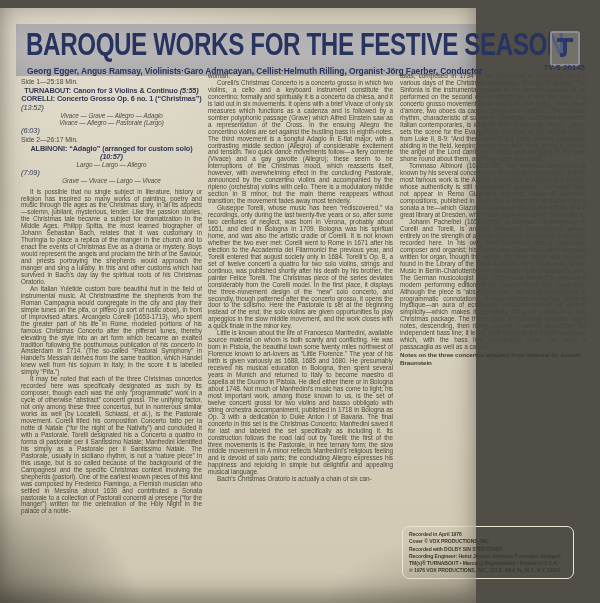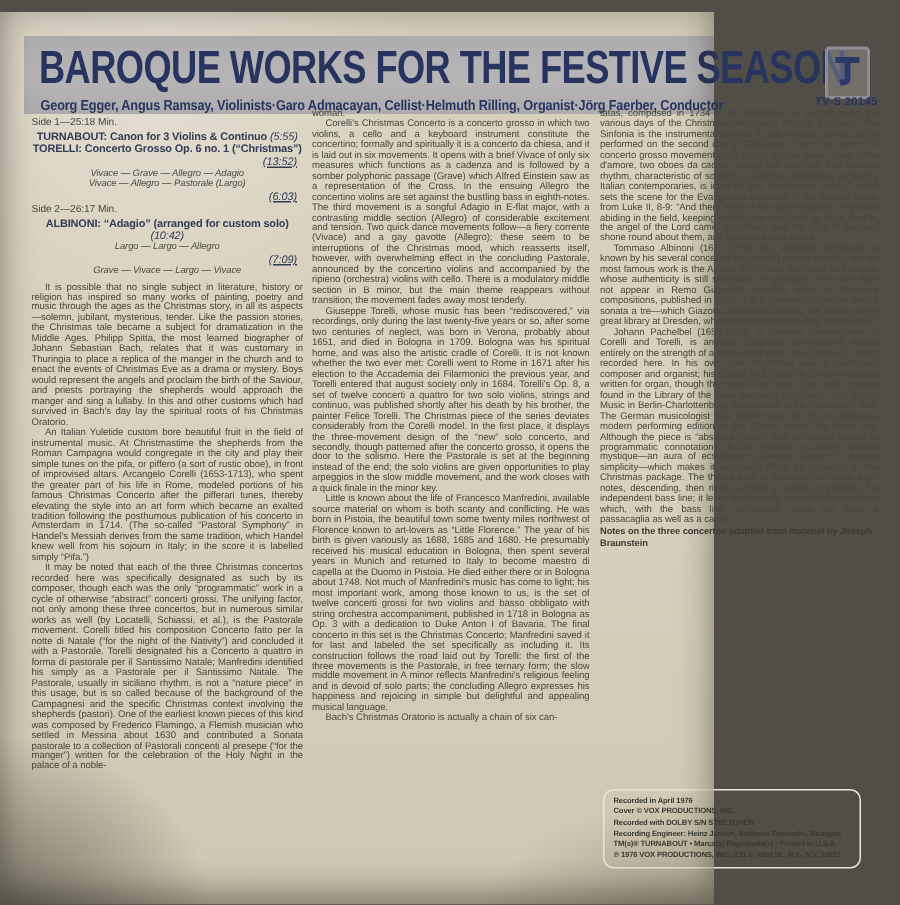--- a/index.html
+++ b/index.html
@@ -48,22 +48,22 @@
     text-align:justify;letter-spacing:-.05px;overflow:hidden;hyphens:auto;
   }
   .col p{margin:0;text-indent:9px;}
   .col p.noindent{text-indent:0;}
   #col-left{left:21px;top:69px;width:181px;height:503px;}
   #col-mid{left:208px;top:65px;width:185px;height:508px;}
   #col-right{left:400px;top:65px;width:186px;height:508px;}
   .tracklist{margin-bottom:4px;color:#333a55;}
   .side-label{font-size:6.8px;color:#4a493e;margin:1px 0 1px;text-align:left;line-height:8px;}
   .t-line{text-align:center;font-weight:bold;font-size:7.3px;line-height:8.3px;letter-spacing:-.1px;}
-  .t-time{font-weight:normal;font-style:italic;}
-  .t-time-line{text-align:right;padding-right:4px;font-style:italic;font-size:7.3px;line-height:8px;text-decoration:underline;}
+  .t-time{font-weight:bold;font-style:italic;}
+  .t-time-line{text-align:left;padding-right:4px;font-style:italic;font-size:7.3px;line-height:8px;}
   .movement{text-align:center;font-style:italic;font-size:6.3px;line-height:7.6px;color:#4c4b40;}
   .credit{margin-top:8px;font-weight:bold;font-size:6.2px;line-height:7.4px;color:#3c3b32;text-indent:0;text-align:left;}
   .fineprint{
     position:absolute;left:402px;top:518px;width:172px;height:53px;box-sizing:border-box;
     border:1px solid #ece5d1;border-radius:7px;padding:4px 4px 3px 6px;
   }
   .fineprint div{
     font-weight:bold;font-size:5.1px;line-height:7.3px;color:#3a3a32;
     white-space:nowrap;letter-spacing:-.1px;overflow:hidden;
   }
@@ -92,35 +92,35 @@
     <div class="tracklist">
       <div class="side-label">Side 1—25:18 Min.</div>
 
       <div class="t-line">
         <span>TURNABOUT:</span>
         <span>Canon for 3 Violins &amp; Continuo</span>
         <span class="t-time">(5:55)</span>
       </div>
 
       <div class="t-line">
-        <span>TORELLI:</span>
+        <span>CORELLI:</span>
         <span>Concerto Grosso Op. 6 no. 1 (“Christmas”)</span>
       </div>
       <div class="t-time-line">(13:52)</div>
       <div class="movement">Vivace — Grave — Allegro — Adagio</div>
       <div class="movement">Vivace — Allegro — Pastorale (Largo)</div>
 
       <div class="t-time-line">(6:03)</div>
 
       <div class="side-label">Side 2—26:17 Min.</div>
 
       <div class="t-line">
         <span>ALBINONI:</span>
         <span>“Adagio” (arranged for custom solo)</span>
-        <span class="t-time">(10:42)</span>
+        <span class="t-time">(10:57)</span>
       </div>
 
       <div class="movement">Largo — Largo — Allegro</div>
 
       <div class="t-time-line">(7:09)</div>
       <div class="movement">Grave — Vivace — Largo — Vivace</div>
     </div>
 
     <p>It is possible that no single subject in literature, history or religion has inspired so many works of painting, poetry and music through the ages as the Christmas story, in all its aspects—solemn, jubilant, mysterious, tender. Like the passion stories, the Christmas tale became a subject for dramatization in the Middle Ages. Philipp Spitta, the most learned biographer of Johann Sebastian Bach, relates that it was customary in Thuringia to place a replica of the manger in the church and to enact the events of Christmas Eve as a drama or mystery. Boys would represent the angels and proclaim the birth of the Saviour, and priests portraying the shepherds would approach the manger and sing a lullaby. In this and other customs which had survived in Bach's day lay the spiritual roots of his Christmas Oratorio.</p>
     <p>An Italian Yuletide custom bore beautiful fruit in the field of instrumental music. At Christmastime the shepherds from the Roman Campagna would congregate in the city and play their simple tunes on the pifa, or piffero (a sort of rustic oboe), in front of improvised altars. Arcangelo Corelli (1653-1713), who spent the greater part of his life in Rome, modeled portions of his famous Christmas Concerto after the pifferari tunes, thereby elevating the style into an art form which became an exalted tradition following the posthumous publication of his concerto in Amsterdam in 1714. (The so-called “Pastoral Symphony” in Handel's Messiah derives from the same tradition, which Handel knew well from his sojourn in Italy; in the score it is labelled simply “Pifa.”)</p>

